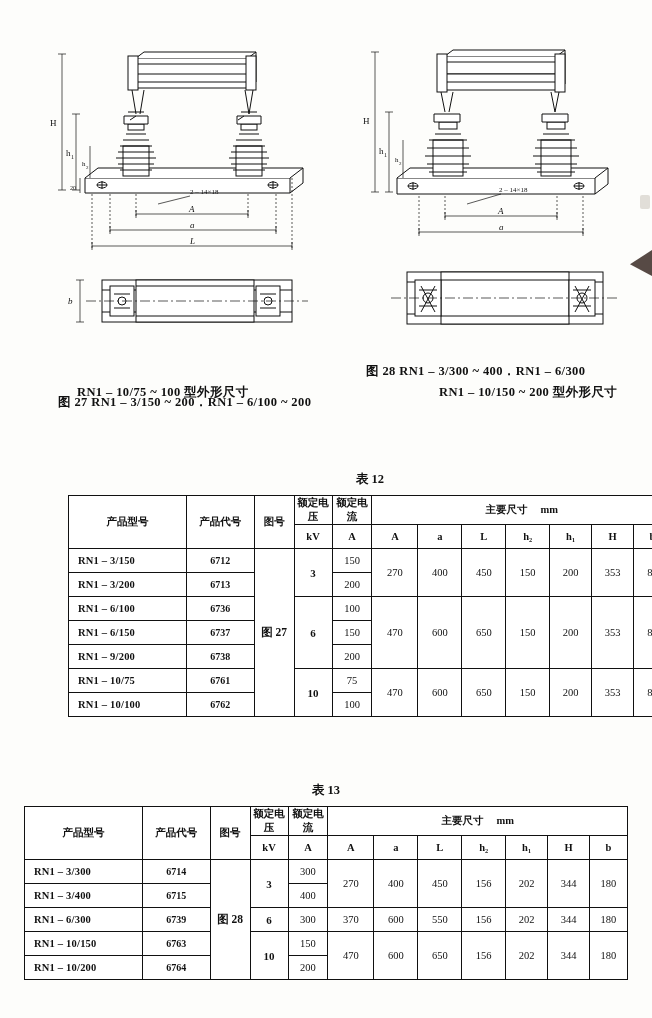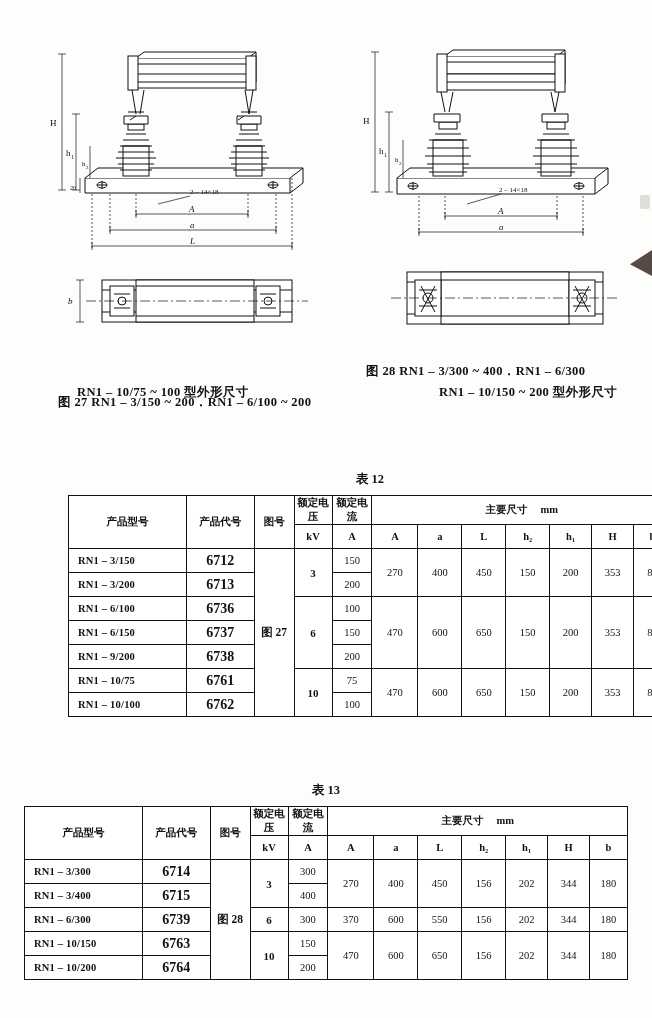--- a/index.html
+++ b/index.html
@@ -45,21 +45,21 @@
     border:1px solid #111;
     text-align:center;
     vertical-align:middle;
     padding:0;
     height:23px;
     font-weight:normal;
   }
   table th{font-weight:bold;font-size:10.5px;}
   .hdr-top td,.hdr-top th{height:26px;}
   .model{text-align:left;padding-left:9px;font-weight:bold;font-size:10.5px;letter-spacing:.2px;}
-  .code{font-weight:bold;font-size:14px;}
+  .code{font-weight:bold;font-size:10px;}
   .figno{font-weight:bold;font-size:11.5px;}
   .kv{font-weight:bold;font-size:11px;}
   .amp{font-size:10.5px;}
   .dim{font-size:10.5px;}
   
   .smudge{
     position:absolute;right:0;top:250px;width:22px;height:26px;
     background:#3a2a24;
     clip-path:polygon(100% 0,100% 100%,0 55%);
     opacity:.85;

